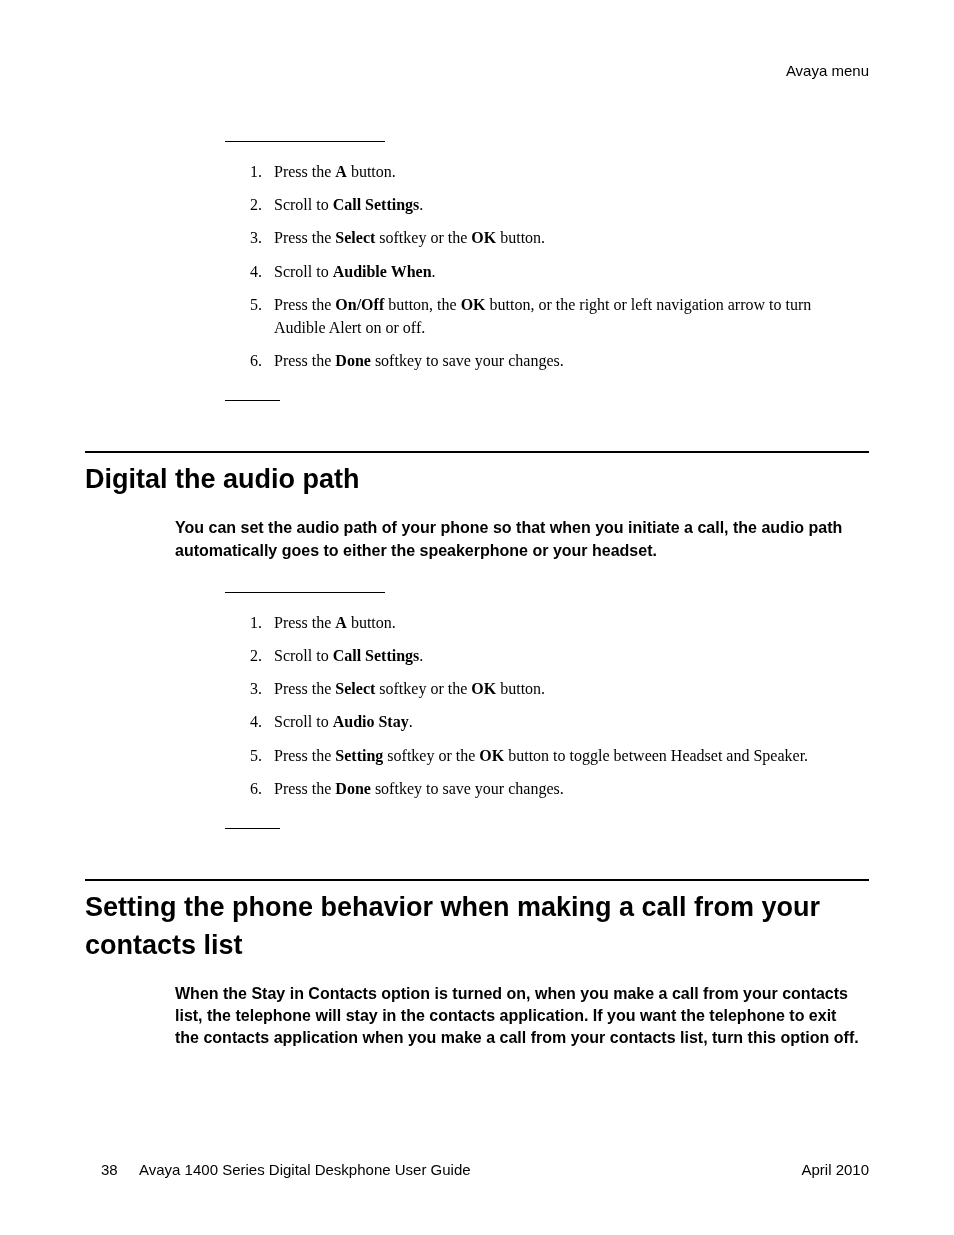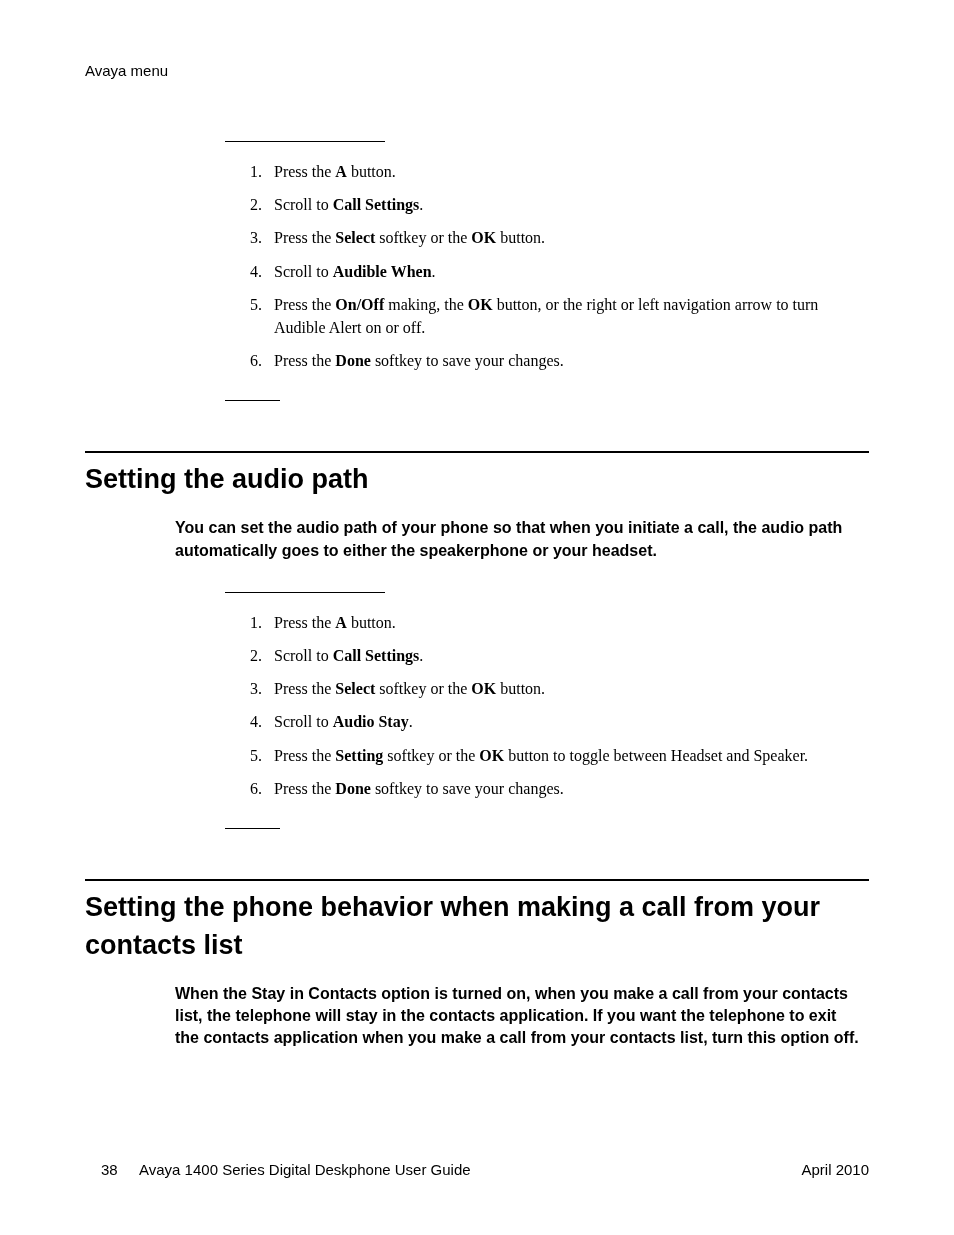--- a/index.html
+++ b/index.html
@@ -10,20 +10,21 @@
       background: #fff;
       color: #000;
       padding: 60px 85px 50px 85px;
       position: relative;
       font-size: 16px;
       line-height: 1.4;
     }
     .header {
       font-size: 15px;
       margin-bottom: 60px;
+      text-align: right;
     }
     .top-rule {
       border-top: 1.5px solid #000;
       width: 160px;
       margin-left: 140px;
       margin-bottom: 18px;
     }
     .bottom-rule {
       border-top: 1.5px solid #000;
       width: 55px;
@@ -85,27 +86,27 @@
 <div class="header">
   <span>Avaya menu</span>
 </div>
 
 <div class="top-rule"></div>
 <ol class="steps">
     <li><span>Press the </span><span class="b">A</span><span> button.</span></li>
     <li><span>Scroll to </span><span class="b">Call Settings</span><span>.</span></li>
     <li><span>Press the </span><span class="b">Select</span><span> softkey or the </span><span class="b">OK</span><span> button.</span></li>
     <li><span>Scroll to </span><span class="b">Audible When</span><span>.</span></li>
-    <li><span>Press the </span><span class="b">On/Off</span><span> making, the </span><span class="b">OK</span><span> button, or the right or left navigation arrow to turn Audible Alert on or off.</span></li>
+    <li><span>Press the </span><span class="b">On/Off</span><span> button, the </span><span class="b">OK</span><span> button, or the right or left navigation arrow to turn Audible Alert on or off.</span></li>
     <li><span>Press the </span><span class="b">Done</span><span> softkey to save your changes.</span></li>
   </ol>
 <div class="bottom-rule"></div>
 
 <div class="section-rule"></div>
-<h2 class="section-title">Setting the audio path</h2>
+<h2 class="section-title">Digital the audio path</h2>
 <p class="intro">You can set the audio path of your phone so that when you initiate a call, the audio path automatically goes to either the speakerphone or your headset.</p>
 
 <div class="top-rule"></div>
 <ol class="steps">
     <li><span>Press the </span><span class="b">A</span><span> button.</span></li>
     <li><span>Scroll to </span><span class="b">Call Settings</span><span>.</span></li>
     <li><span>Press the </span><span class="b">Select</span><span> softkey or the </span><span class="b">OK</span><span> button.</span></li>
     <li><span>Scroll to </span><span class="b">Audio Stay</span><span>.</span></li>
     <li><span>Press the </span><span class="b">Setting</span><span> softkey or the </span><span class="b">OK</span><span> button to toggle between Headset and Speaker.</span></li>
     <li><span>Press the </span><span class="b">Done</span><span> softkey to save your changes.</span></li>

